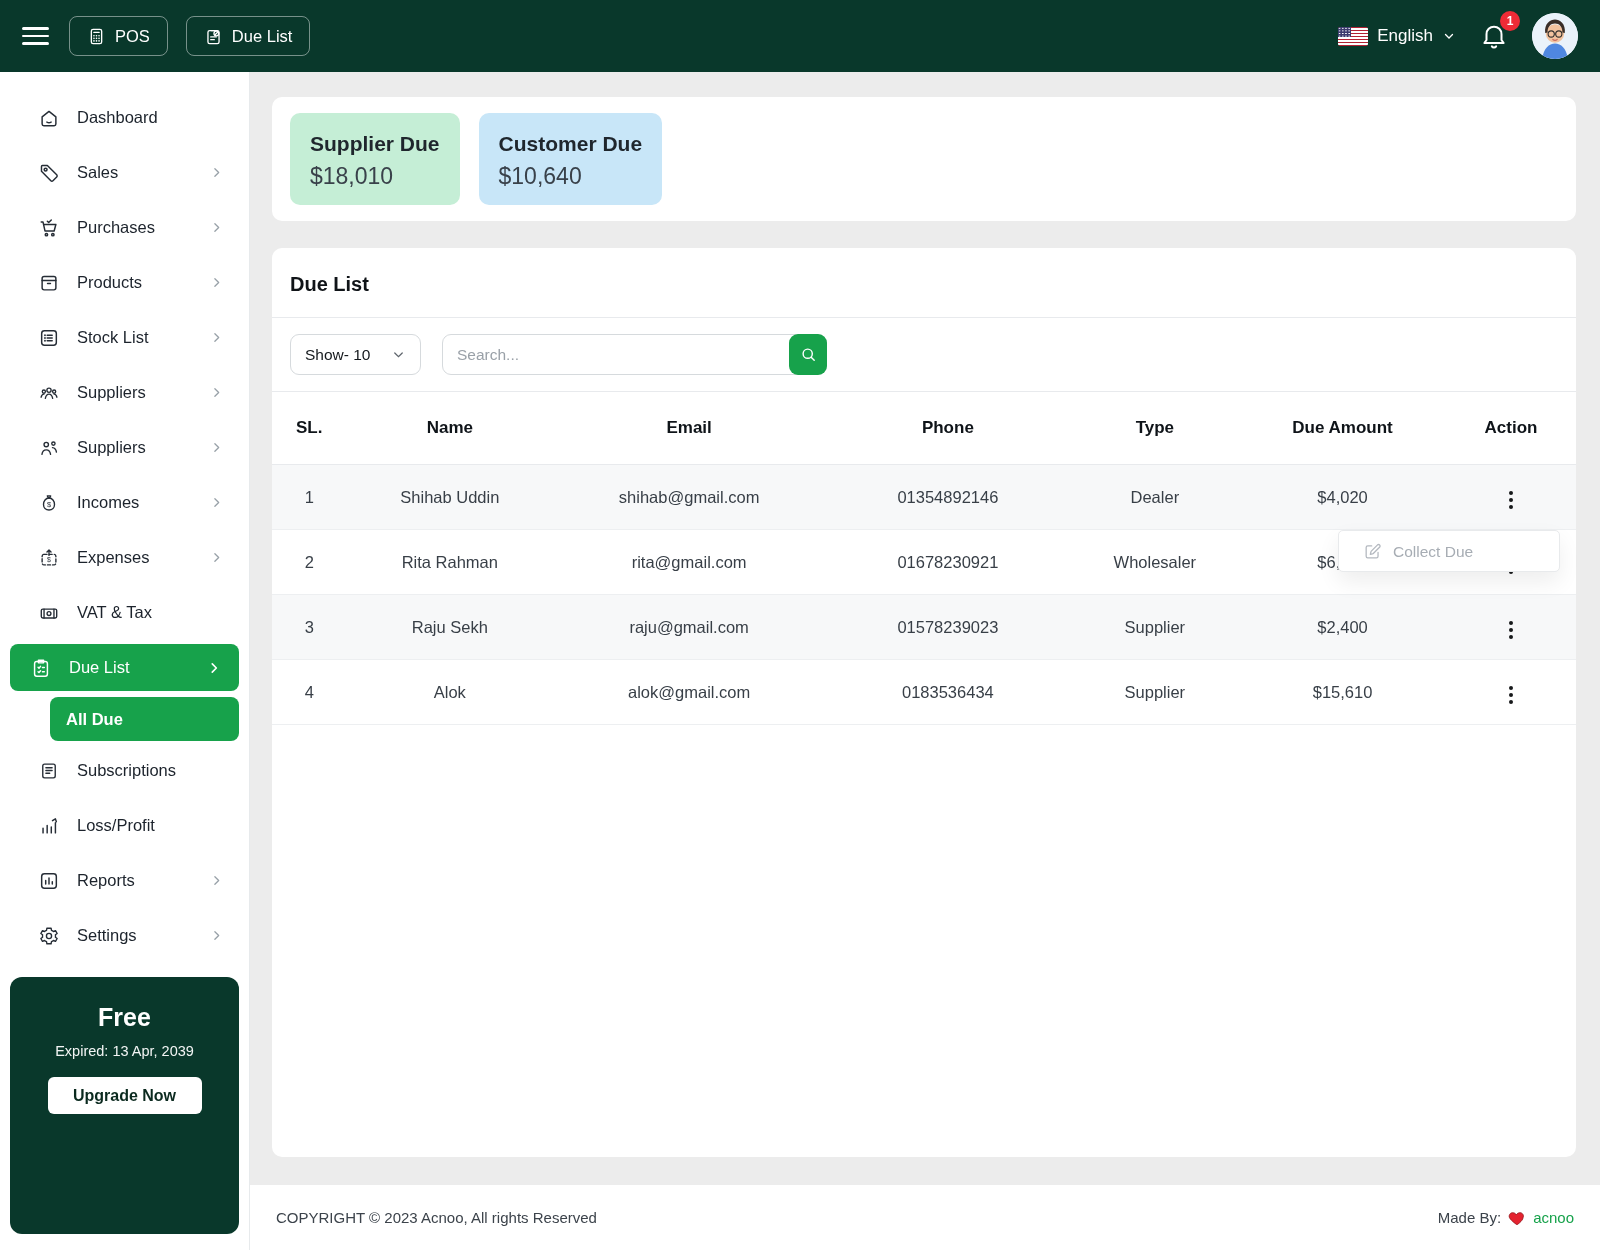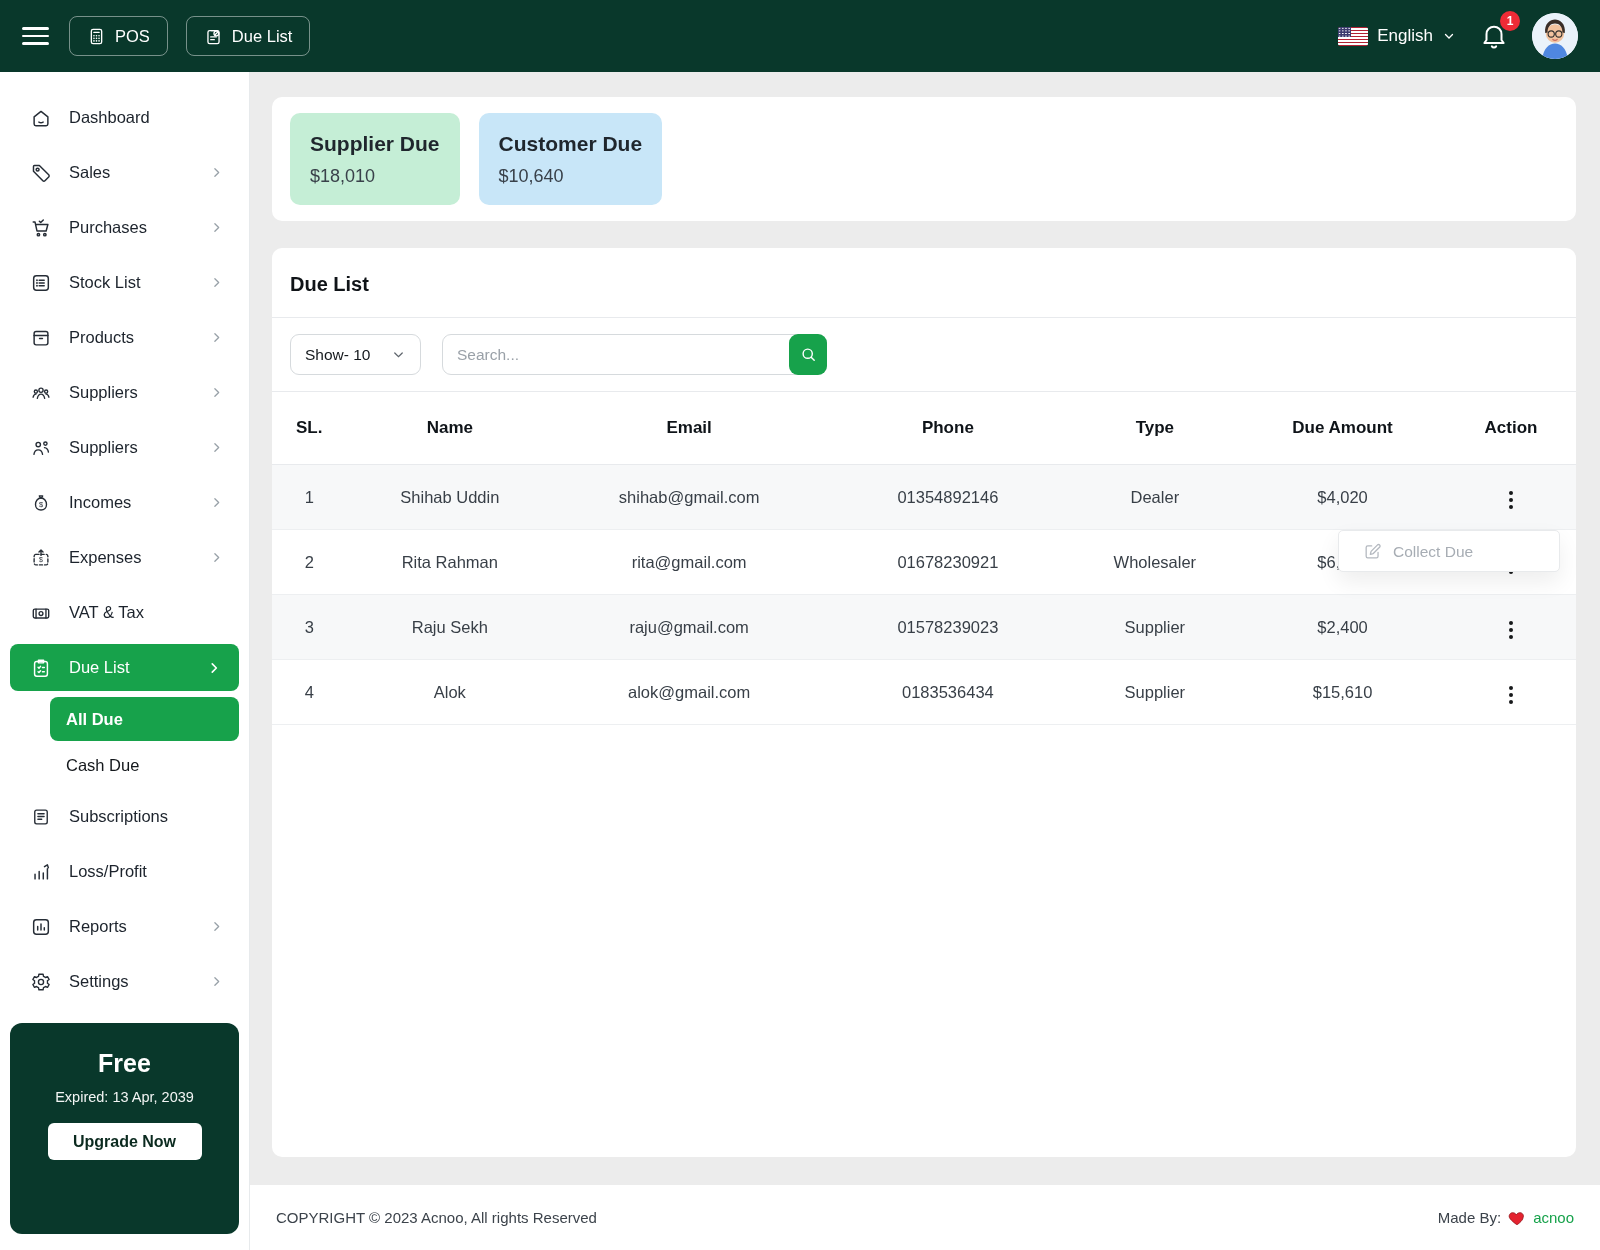--- a/index.html
+++ b/index.html
@@ -52,21 +52,21 @@
   
   .layout { display:flex; height:1178px; }
 
   
   .sidebar {
     width:250px; background:#fff; border-right:1px solid #e7eaec;
     display:flex; flex-direction:column; padding-top:18px; flex-shrink:0;
   }
   .nav-item {
     height:55px; display:flex; align-items:center; gap:17px;
-    padding:0 26px 0 30px; font-size:16.5px; color:#1c232c; cursor:pointer; flex-shrink:0;
+    padding:0 26px 0 38px; font-size:16.5px; color:#1c232c; cursor:pointer; flex-shrink:0;
   }
   .nav-item .ic { width:22px; height:22px; color:#262d36; flex-shrink:0; }
   .chev { margin-left:auto; color:#98a1a8; }
   .nav-active {
     background:#17a24b; color:#fff; margin:4px 10px; border-radius:8px;
     height:47px; padding:0 18px 0 20px;
   }
   .nav-active .ic { color:#fff; }
   .nav-active .chev { color:#fff; }
   .sub-active {
@@ -90,21 +90,21 @@
   }
 
   
   .content { flex:1; display:flex; flex-direction:column; background:#ececec; min-width:0; }
   .panel { background:#fff; border-radius:10px; margin:0 24px 0 22px; }
   .panel1 { margin-top:25px; padding:16px 18px; display:flex; gap:19px; }
   .card { border-radius:10px; padding:18px 20px; min-width:168px; }
   .card-green { background:#c5eed6; }
   .card-blue  { background:#c8e6f8; }
   .card-title { font-size:21px; font-weight:bold; color:#1f262d; line-height:26px; }
-  .card-amount { font-size:18px; color:#39414a; margin-top:8px; line-height:22px; }
+  .card-amount { font-size:23px; color:#39414a; margin-top:8px; line-height:22px; }
 
   .panel2 { margin-top:27px; min-height:909px; position:relative; display:flex; flex-direction:column; }
   .p2-title { padding:25px 18px 21px; font-size:20px; font-weight:bold; color:#101418; border-bottom:1px solid #e8eaed; }
   .toolbar { padding:16px 18px; display:flex; align-items:center; gap:21px; border-bottom:1px solid #e8eaed; }
   .show-select {
     width:131px; height:41px; border:1px solid #d6dadd; border-radius:9px;
     display:flex; align-items:center; justify-content:space-between;
     padding:0 14px; font-size:15.5px; color:#14181c; cursor:pointer;
   }
   .search-wrap { position:relative; width:385px; height:41px; }
@@ -247,37 +247,37 @@
           <path d="M10.2 4.6 l1.5 1.5 2.8-2.8"></path>
         </svg>
       <span>Purchases</span>
       <svg class="chev" width="13" height="13" viewBox="0 0 24 24" fill="none" stroke="currentColor" stroke-width="2.4" stroke-linecap="round" stroke-linejoin="round">
           <path d="M9 5 l7 7 -7 7"></path>
         </svg>
     </div>
 
     <div class="nav-item">
       <svg class="ic" viewBox="0 0 24 24" fill="none" stroke="currentColor" stroke-width="1.6" stroke-linecap="round" stroke-linejoin="round">
+          <rect x="4.5" y="5" width="15" height="14.5" rx="2.2"></rect>
+          <path d="M4.5 9.2 h15"></path>
+          <path d="M10.4 12.6 h3.2"></path>
+        </svg>
+      <span>Products</span>
+      <svg class="chev" width="13" height="13" viewBox="0 0 24 24" fill="none" stroke="currentColor" stroke-width="2.4" stroke-linecap="round" stroke-linejoin="round">
+          <path d="M9 5 l7 7 -7 7"></path>
+        </svg>
+    </div>
+
+    <div class="nav-item">
+      <svg class="ic" viewBox="0 0 24 24" fill="none" stroke="currentColor" stroke-width="1.6" stroke-linecap="round" stroke-linejoin="round">
           <rect x="4" y="4" width="16" height="16" rx="3"></rect>
           <path d="M10 9 h5.5 M10 12 h5.5 M10 15 h5.5"></path>
           <path d="M7.6 9 h.01 M7.6 12 h.01 M7.6 15 h.01" stroke-width="2"></path>
         </svg>
       <span>Stock List</span>
-      <svg class="chev" width="13" height="13" viewBox="0 0 24 24" fill="none" stroke="currentColor" stroke-width="2.4" stroke-linecap="round" stroke-linejoin="round">
-          <path d="M9 5 l7 7 -7 7"></path>
-        </svg>
-    </div>
-
-    <div class="nav-item">
-      <svg class="ic" viewBox="0 0 24 24" fill="none" stroke="currentColor" stroke-width="1.6" stroke-linecap="round" stroke-linejoin="round">
-          <rect x="4.5" y="5" width="15" height="14.5" rx="2.2"></rect>
-          <path d="M4.5 9.2 h15"></path>
-          <path d="M10.4 12.6 h3.2"></path>
-        </svg>
-      <span>Products</span>
       <svg class="chev" width="13" height="13" viewBox="0 0 24 24" fill="none" stroke="currentColor" stroke-width="2.4" stroke-linecap="round" stroke-linejoin="round">
           <path d="M9 5 l7 7 -7 7"></path>
         </svg>
     </div>
 
     <div class="nav-item">
       <svg class="ic" viewBox="0 0 24 24" fill="none" stroke="currentColor" stroke-width="1.5" stroke-linecap="round" stroke-linejoin="round">
           <circle cx="12" cy="9" r="2.3"></circle>
           <circle cx="6.4" cy="10.4" r="1.7"></circle>
           <circle cx="17.6" cy="10.4" r="1.7"></circle>
@@ -345,23 +345,20 @@
       <span>Due List</span>
       <svg class="chev" width="14" height="14" viewBox="0 0 24 24" fill="none" stroke="currentColor" stroke-width="2.8" stroke-linecap="round" stroke-linejoin="round">
           <path d="M9 5 l7 7 -7 7"></path>
         </svg>
     </div>
 
     <div class="sub-active">
       <span>All Due</span>
     </div>
 
-    <div class="sub-item">
-      <span>Cash Due</span>
-    </div>
 
     <div class="nav-item">
       <svg class="ic" viewBox="0 0 24 24" fill="none" stroke="currentColor" stroke-width="1.5" stroke-linecap="round" stroke-linejoin="round">
           <rect x="5.2" y="4.5" width="13.6" height="15" rx="2"></rect>
           <path d="M8.6 8.4 h6.8 M8.6 11.4 h6.8 M8.6 14.4 h4.2"></path>
         </svg>
       <span>Subscriptions</span>
     </div>
 
     <div class="nav-item">

